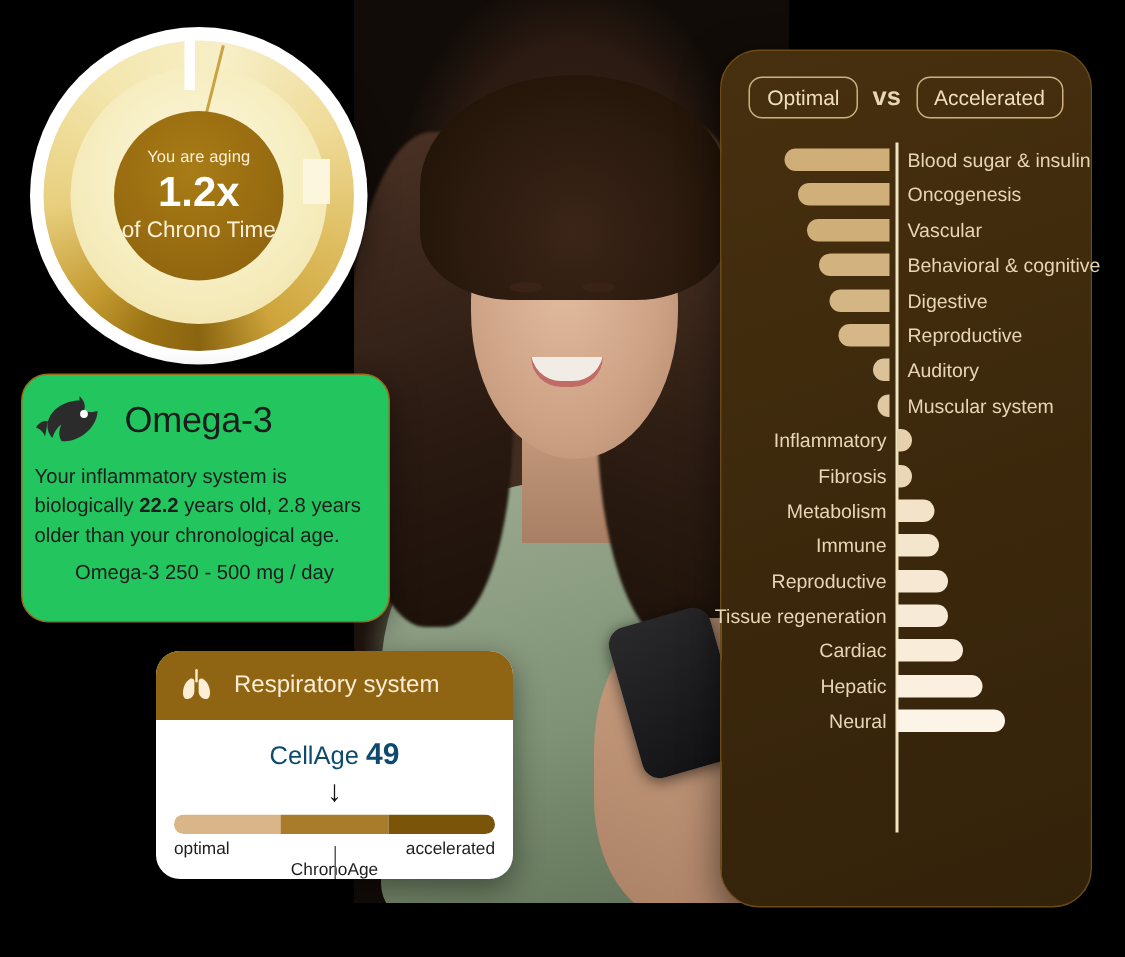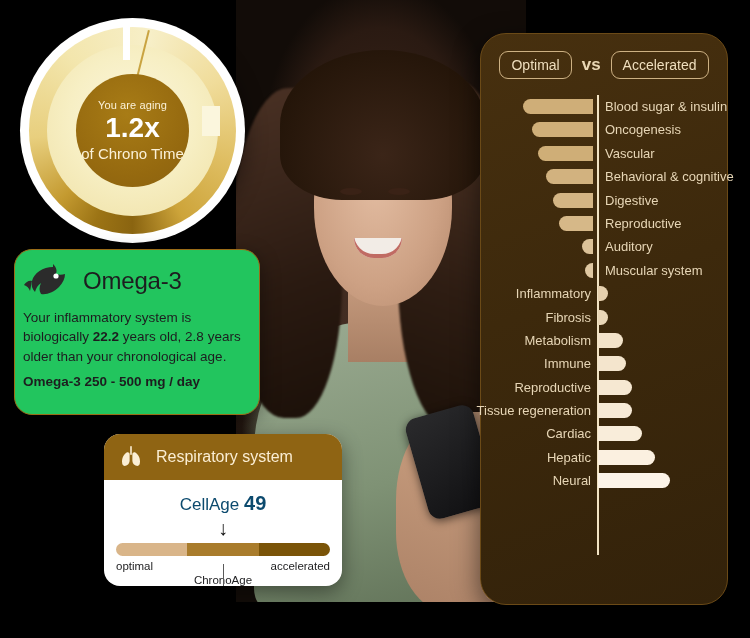--- a/index.html
+++ b/index.html
@@ -95,21 +95,21 @@
     background: #22c55e; border-radius: 18px;
     border: 1.5px solid #9a6c18;
     box-shadow: 0 6px 20px rgba(0,0,0,.42);
     padding: 14px 16px 12px 8px;
   }
   .omega-head { display: flex; align-items: center; gap: 12px; margin-bottom: 10px; }
   .fish-icon { width: 48px; height: 34px; flex: none; }
   .omega-title { font-size: 24px; color: #1d1d1f; letter-spacing: -.2px; }
   .omega-body { font-size: 13.5px; line-height: 1.43; color: #1d1d1f; }
   .omega-body b { font-weight: 700; }
-  .omega-dose { margin-top: 8px; font-size: 13.5px; font-weight: 700; color: #1d1d1f; }
+  .omega-dose { margin-top: 8px; font-size: 13.5px; font-weight: 400; color: #1d1d1f; margin-left: 27px; }
 
   
   .resp-card {
     position: absolute; left: 104px; top: 434px; width: 238px; height: 152px;
     border-radius: 16px; overflow: hidden; background: #ffffff;
     box-shadow: 0 6px 20px rgba(0,0,0,.42);
   }
   .resp-head {
     height: 46px; background: #8f6413; display: flex; align-items: center; gap: 12px;
     padding: 0 14px;

